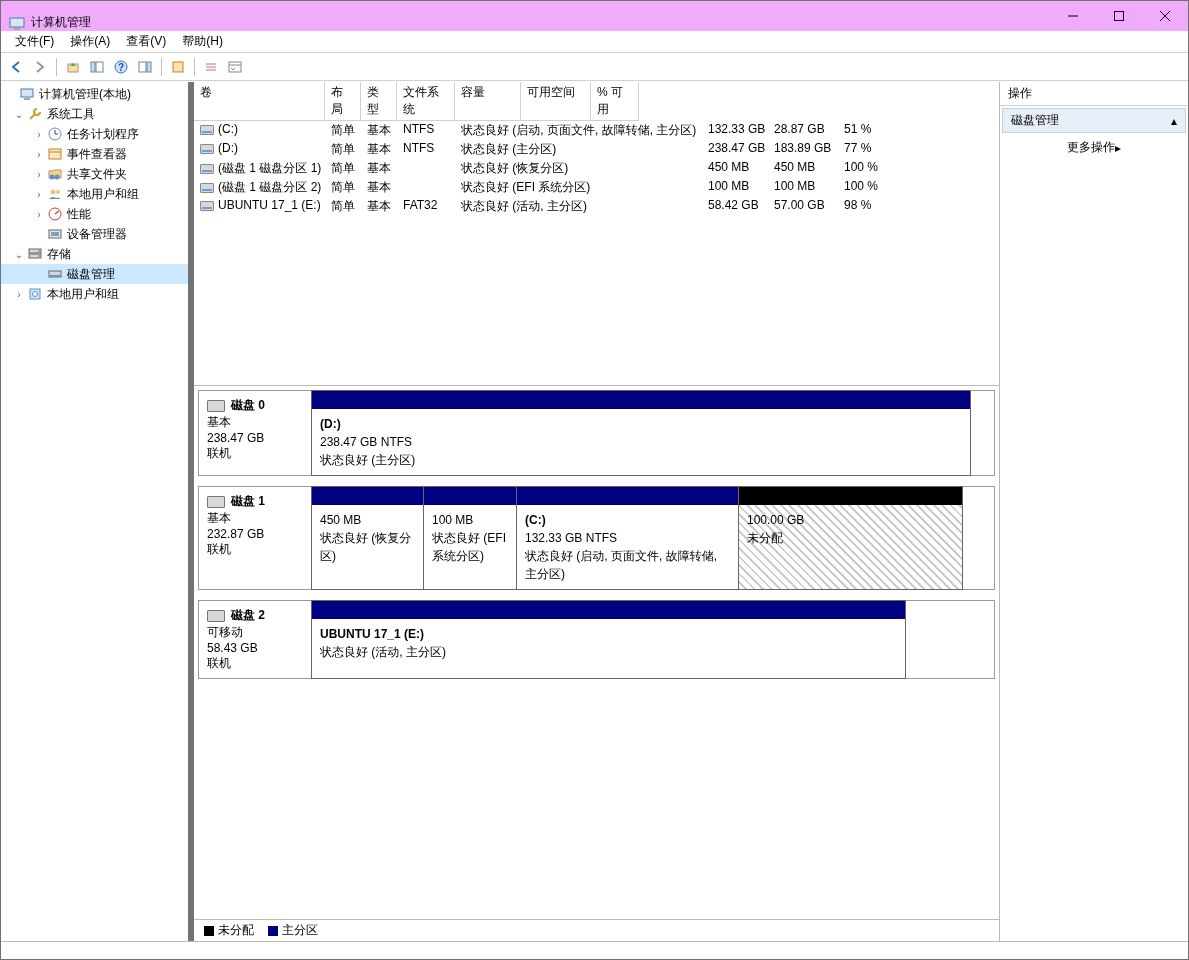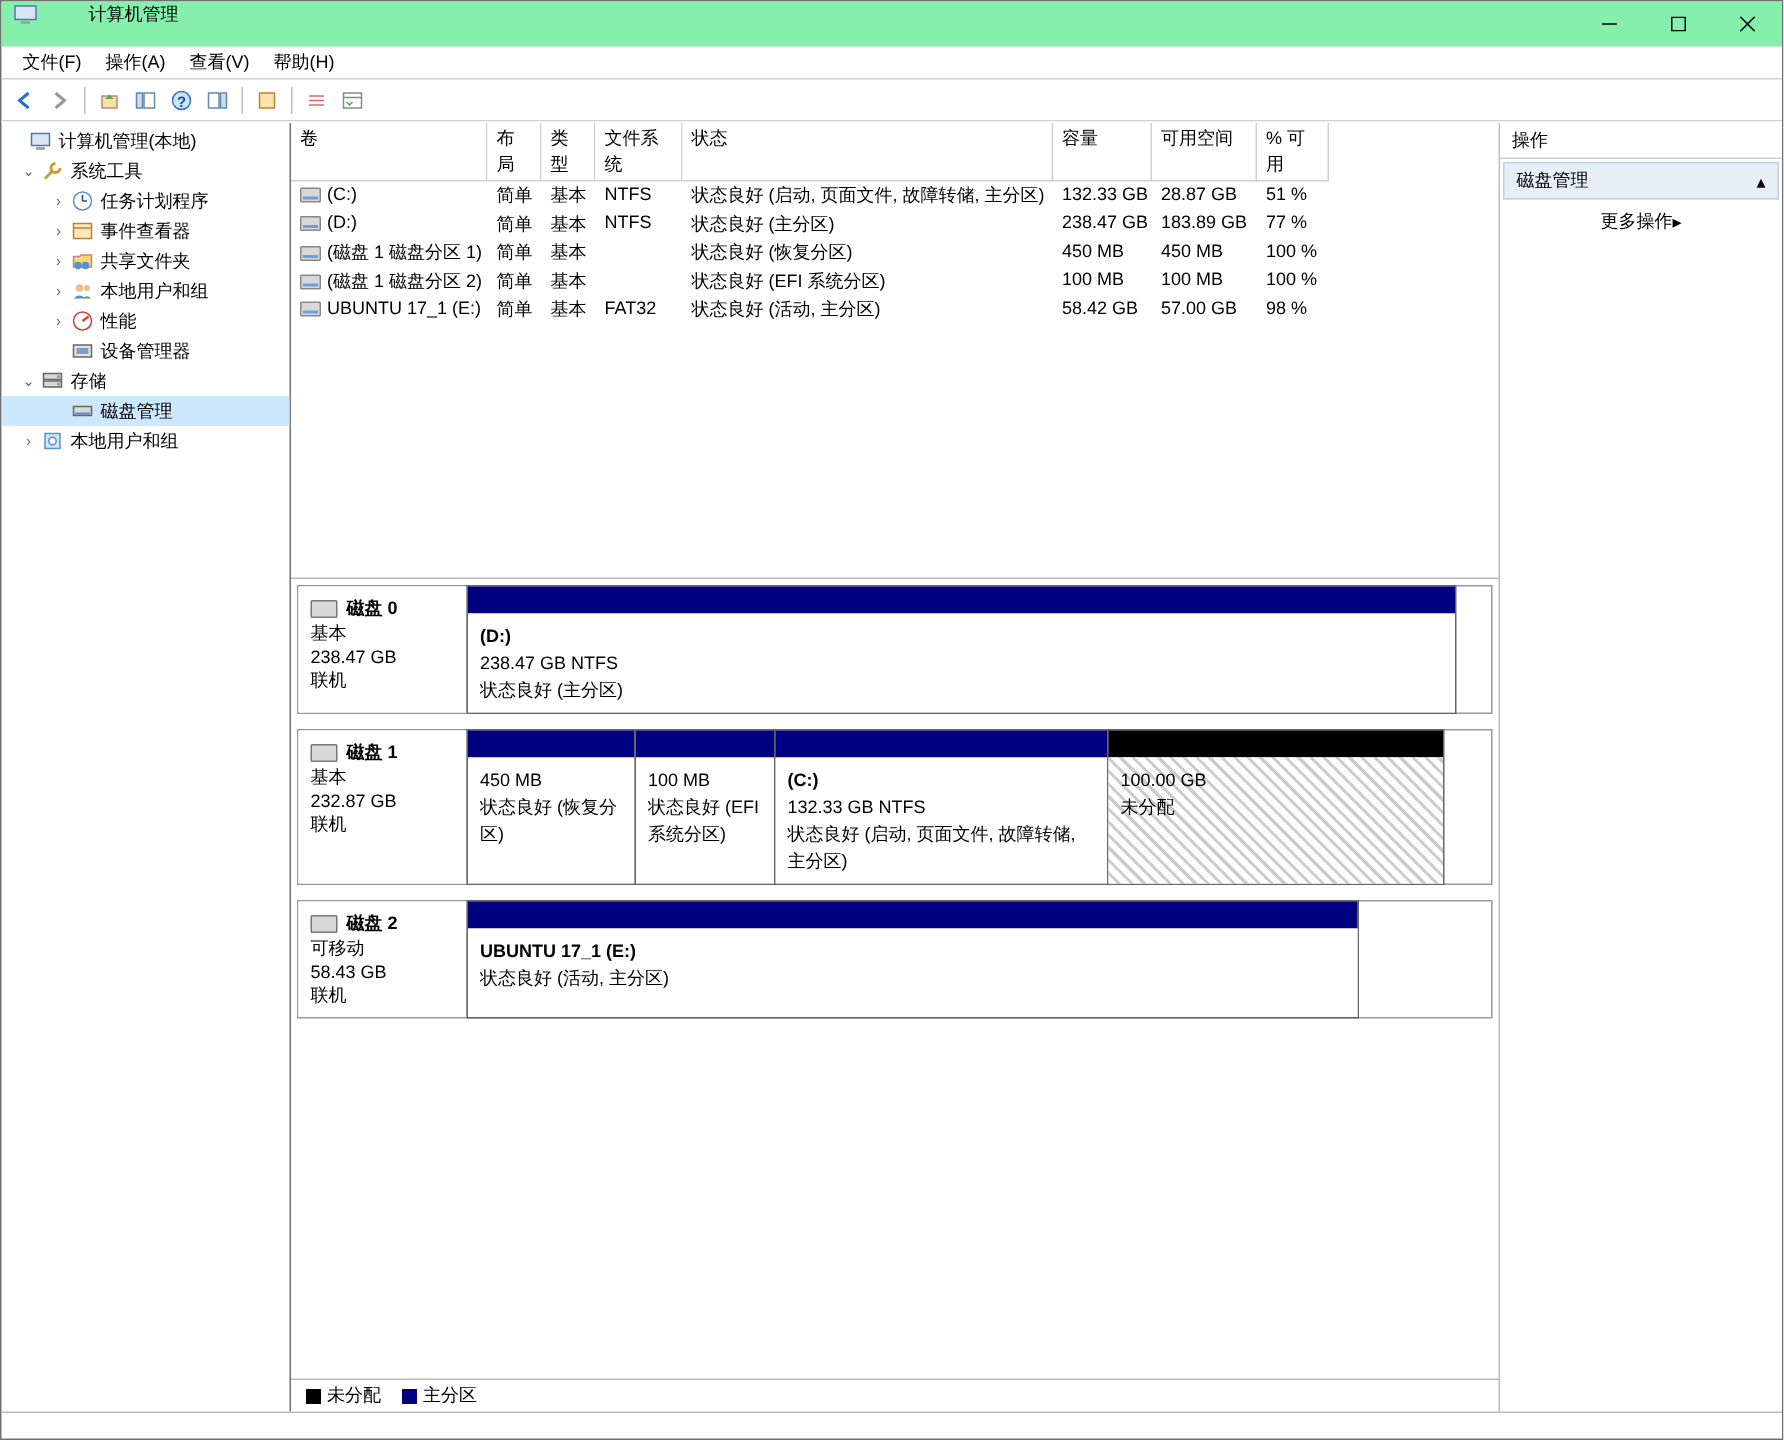--- a/index.html
+++ b/index.html
@@ -1,29 +1,29 @@
 <!DOCTYPE html>
 <html><head>
 <meta charset="utf-8">
 <style>
 * { box-sizing: border-box; margin: 0; padding: 0; }
 body { font-family: "Microsoft YaHei", "Segoe UI", sans-serif; font-size: 12px; background: #fff; color: #000; }
 .window { width: 1189px; height: 960px; border: 1px solid #707070; display: flex; flex-direction: column; }
-.titlebar { height: 30px; display: flex; align-items: flex-start; padding: 0 0 0 8px; background: #86efac; gap: 28px; }
+.titlebar { height: 30px; display: flex; align-items: flex-end; padding: 0 0 0 8px; background: #f0abfc; }
 .titlebar-icon { width: 16px; height: 16px; margin-right: 6px; display:inline-flex; align-items:center; justify-content:center; }
 .titlebar-text { flex: 1; font-size: 12px; }
 .win-controls { display: flex; }
 .win-btn { width: 46px; height: 30px; display: flex; align-items: center; justify-content: center; cursor: pointer; }
 .menubar { height: 22px; display: flex; align-items: center; padding: 0 6px; border-bottom: 1px solid #d0d0d0;}
 .menu-item { padding: 2px 8px; cursor: pointer; }
 .toolbar { height: 28px; display: flex; align-items: center; padding: 0 4px; gap: 2px; border-bottom: 1px solid #d0d0d0;}
 .tool-btn { width: 22px; height: 22px; display: flex; align-items: center; justify-content: center; cursor: pointer; border: 1px solid transparent;}
 .tool-sep { width: 1px; height: 18px; background: #c0c0c0; margin: 0 3px; }
 .content { flex: 1; display: flex; min-height:0; border-top: 1px solid #fff;}
-.tree-panel { width: 193px; border-right: 1px solid #737373; padding: 2px 0; overflow:auto;}
+.tree-panel { width: 193px; border-right: 6px solid #737373; padding: 2px 0; overflow:auto;}
 .tree-node { display: flex; align-items: center; height: 20px; cursor: pointer; white-space: nowrap; }
 .tree-node.selected { background: #cce8ff; }
 .expander { width: 16px; text-align: center; color: #666; font-size: 10px; user-select:none;}
 .tree-icon { width: 16px; height: 16px; margin-right: 4px; display:inline-flex; align-items:center; justify-content:center;}
 .center-panel { flex: 1; display: flex; flex-direction: column; border-right: 1px solid #bababa; min-width:0;}
 .volume-table { height: 304px; overflow: auto; border-bottom: 1px solid #bababa;}
 .vt-header { display: flex; position: sticky; top:0; background: #fff;}
 .vt-h { border-right: 1px solid #d0d0d0; border-bottom: 1px solid #d0d0d0; padding: 2px 6px; text-align: left; background: #fff; cursor:pointer;}
 .vt-row { display: flex; cursor:pointer;}
 .vt-c { padding: 1px 6px; white-space: nowrap; overflow: hidden; }
@@ -267,21 +267,20 @@
       </div>
     </div>
 
     <div class="center-panel">
       <div class="volume-table">
         <div class="vt-header">
           <div class="vt-h" style="width:131px">卷</div>
           <div class="vt-h" style="width:36px">布局</div>
           <div class="vt-h" style="width:36px">类型</div>
           <div class="vt-h" style="width:58px">文件系统</div>
-          <div class="vt-h" style="width:247px">状态</div>
           <div class="vt-h" style="width:66px">容量</div>
           <div class="vt-h" style="width:70px">可用空间</div>
           <div class="vt-h" style="width:48px">% 可用</div>
         </div>
         <div id="vt-body">
             <div class="vt-row">
               <div class="vt-c" style="width:131px"><span class="drive-icon"></span>(C:)</div>
               <div class="vt-c" style="width:36px">简单</div>
               <div class="vt-c" style="width:36px">基本</div>
               <div class="vt-c" style="width:58px">NTFS</div>

